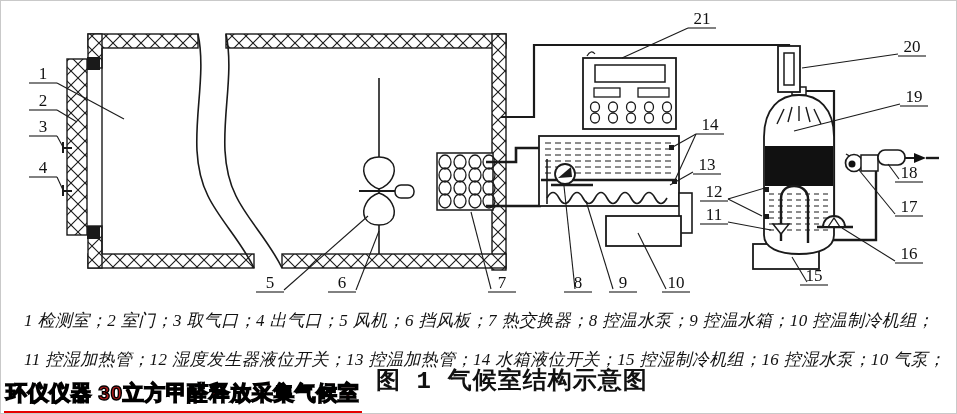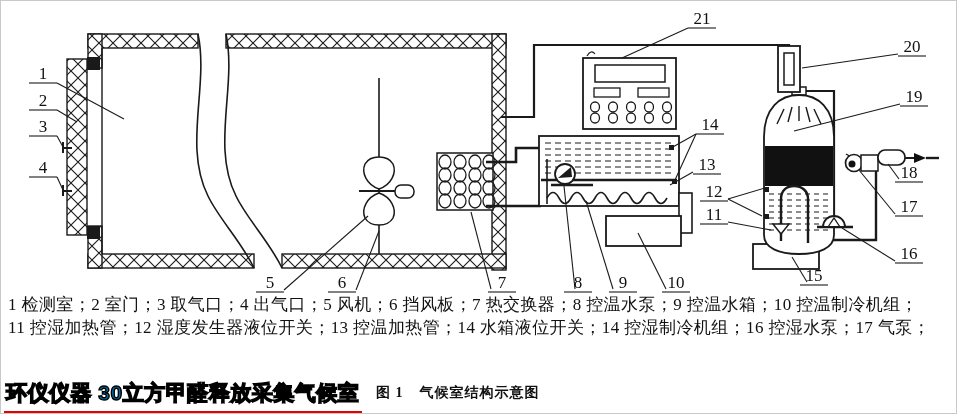--- a/index.html
+++ b/index.html
@@ -7,31 +7,32 @@
     position:relative;width:957px;height:414px;box-sizing:border-box;
     background:#fff;border:1px solid #c9c9c9;overflow:hidden;
     font-family:"Liberation Serif","DejaVu Serif",serif;color:#111;
   }
   svg text{font-family:"Liberation Serif","DejaVu Serif",serif;font-size:17px;fill:#111;}
   .legend{
     position:absolute;left:0;top:290px;width:957px;box-sizing:border-box;
     padding:2px 4px 0 7px;font-size:17px;line-height:23px;letter-spacing:.4px;
     white-space:nowrap;
   }
-  .legend p{margin:0;}
+  .legend p{margin:16px;font-style:italic;}
   .brand{
     position:absolute;left:3px;top:377px;display:inline-block;
     font-family:"Liberation Sans","DejaVu Sans",sans-serif;
     font-size:21px;font-weight:bold;letter-spacing:0.5px;
-    color:#0369a1;-webkit-text-stroke:1.4px #000;
+    color:#b91c1c;-webkit-text-stroke:1.4px #000;
     padding:1px 3px 4px 2px;border-bottom:3px solid #e60000;
   }
   .caption{
-    position:absolute;left:375px;top:383px;font-size:14px;font-weight:bold;
+    position:absolute;left:375px;top:363px;font-size:24px;font-weight:bold;
     letter-spacing:1px;
+    font-family:Liberation Mono, monospace;
   }
   .caption .cap-label{margin-right:16px;}
 </style>
 </head>
 <body>
 
 <div class="page">
 
 <svg width="957" height="292" viewBox="0 0 957 292">
   <defs>
@@ -277,21 +278,21 @@
     <text x="908" y="211">17</text>
     <text x="908" y="177">18</text>
     <text x="913" y="101">19</text>
     <text x="911" y="51">20</text>
     <text x="701" y="23">21</text>
   </g>
 </svg>
 
 <div class="legend">
   <p>1 检测室；2 室门；3 取气口；4 出气口；5 风机；6 挡风板；7 热交换器；8 控温水泵；9 控温水箱；10 控温制冷机组；</p>
-  <p>11 控湿加热管；12 湿度发生器液位开关；13 控温加热管；14 水箱液位开关；14 控湿制冷机组；16 控湿水泵；17 气泵；</p>
+  <p>11 控湿加热管；12 湿度发生器液位开关；13 控温加热管；14 水箱液位开关；15 控湿制冷机组；16 控湿水泵；10 气泵；</p>
 </div>
 
 <div class="brand">环仪仪器 30立方甲醛释放采集气候室</div>
 
 <div class="caption">
   <span class="cap-label">图 1</span><span>气候室结构示意图</span>
 </div>
 
 </div>
 

